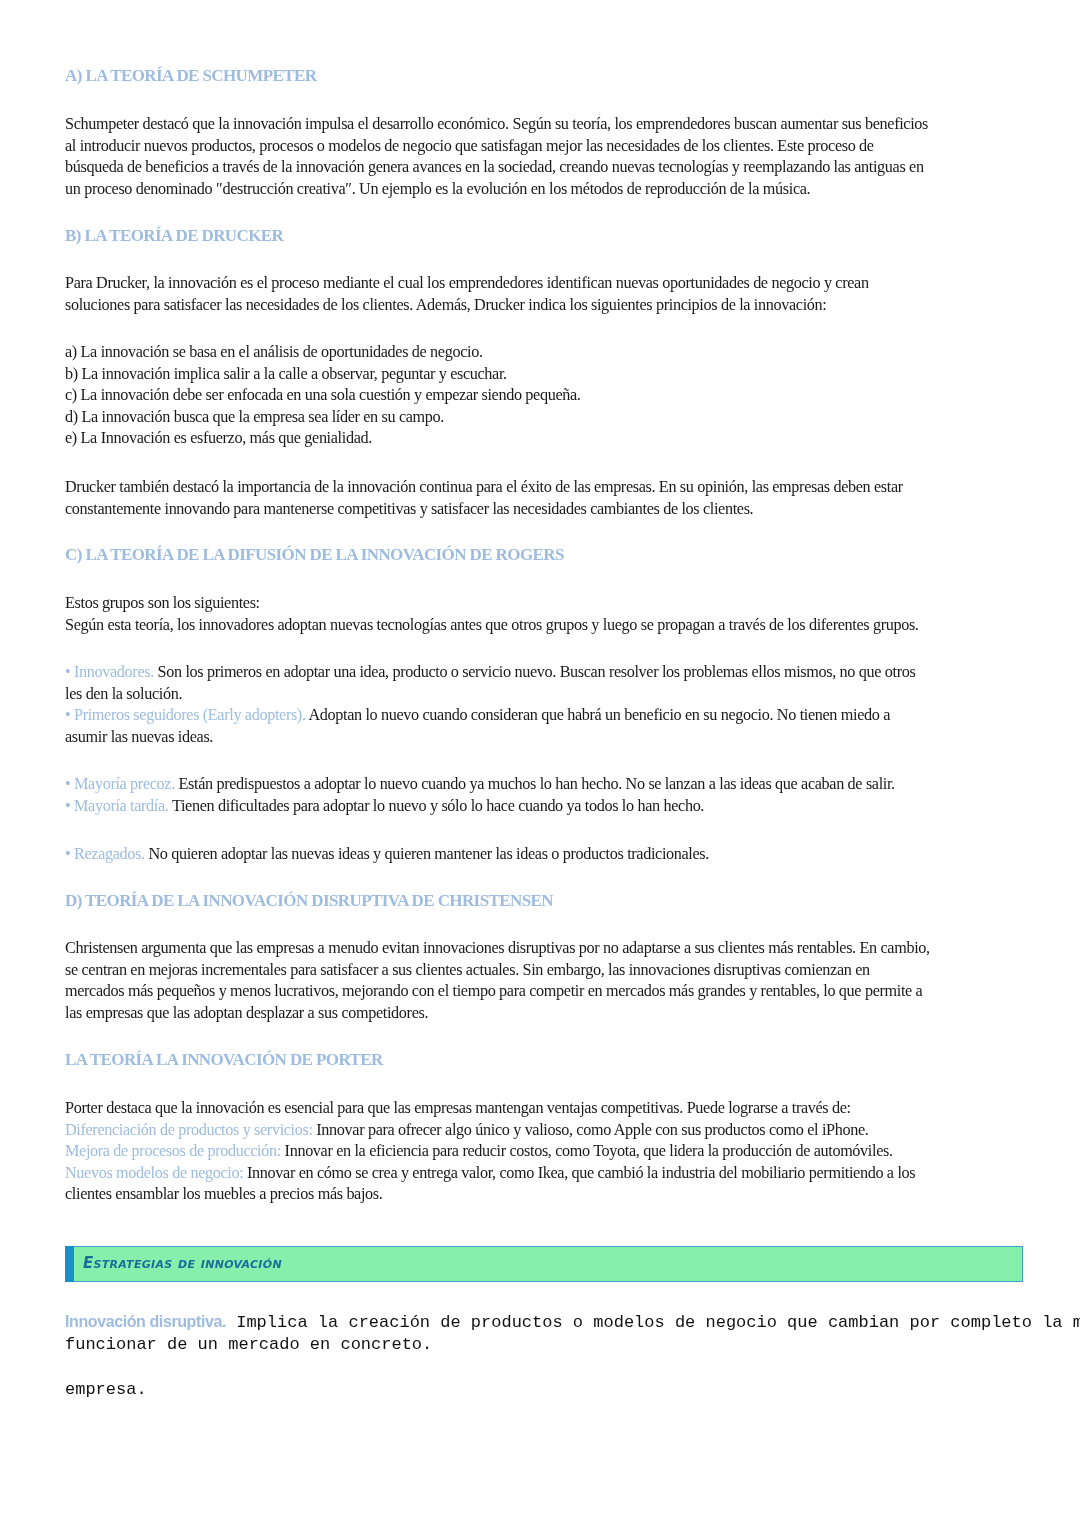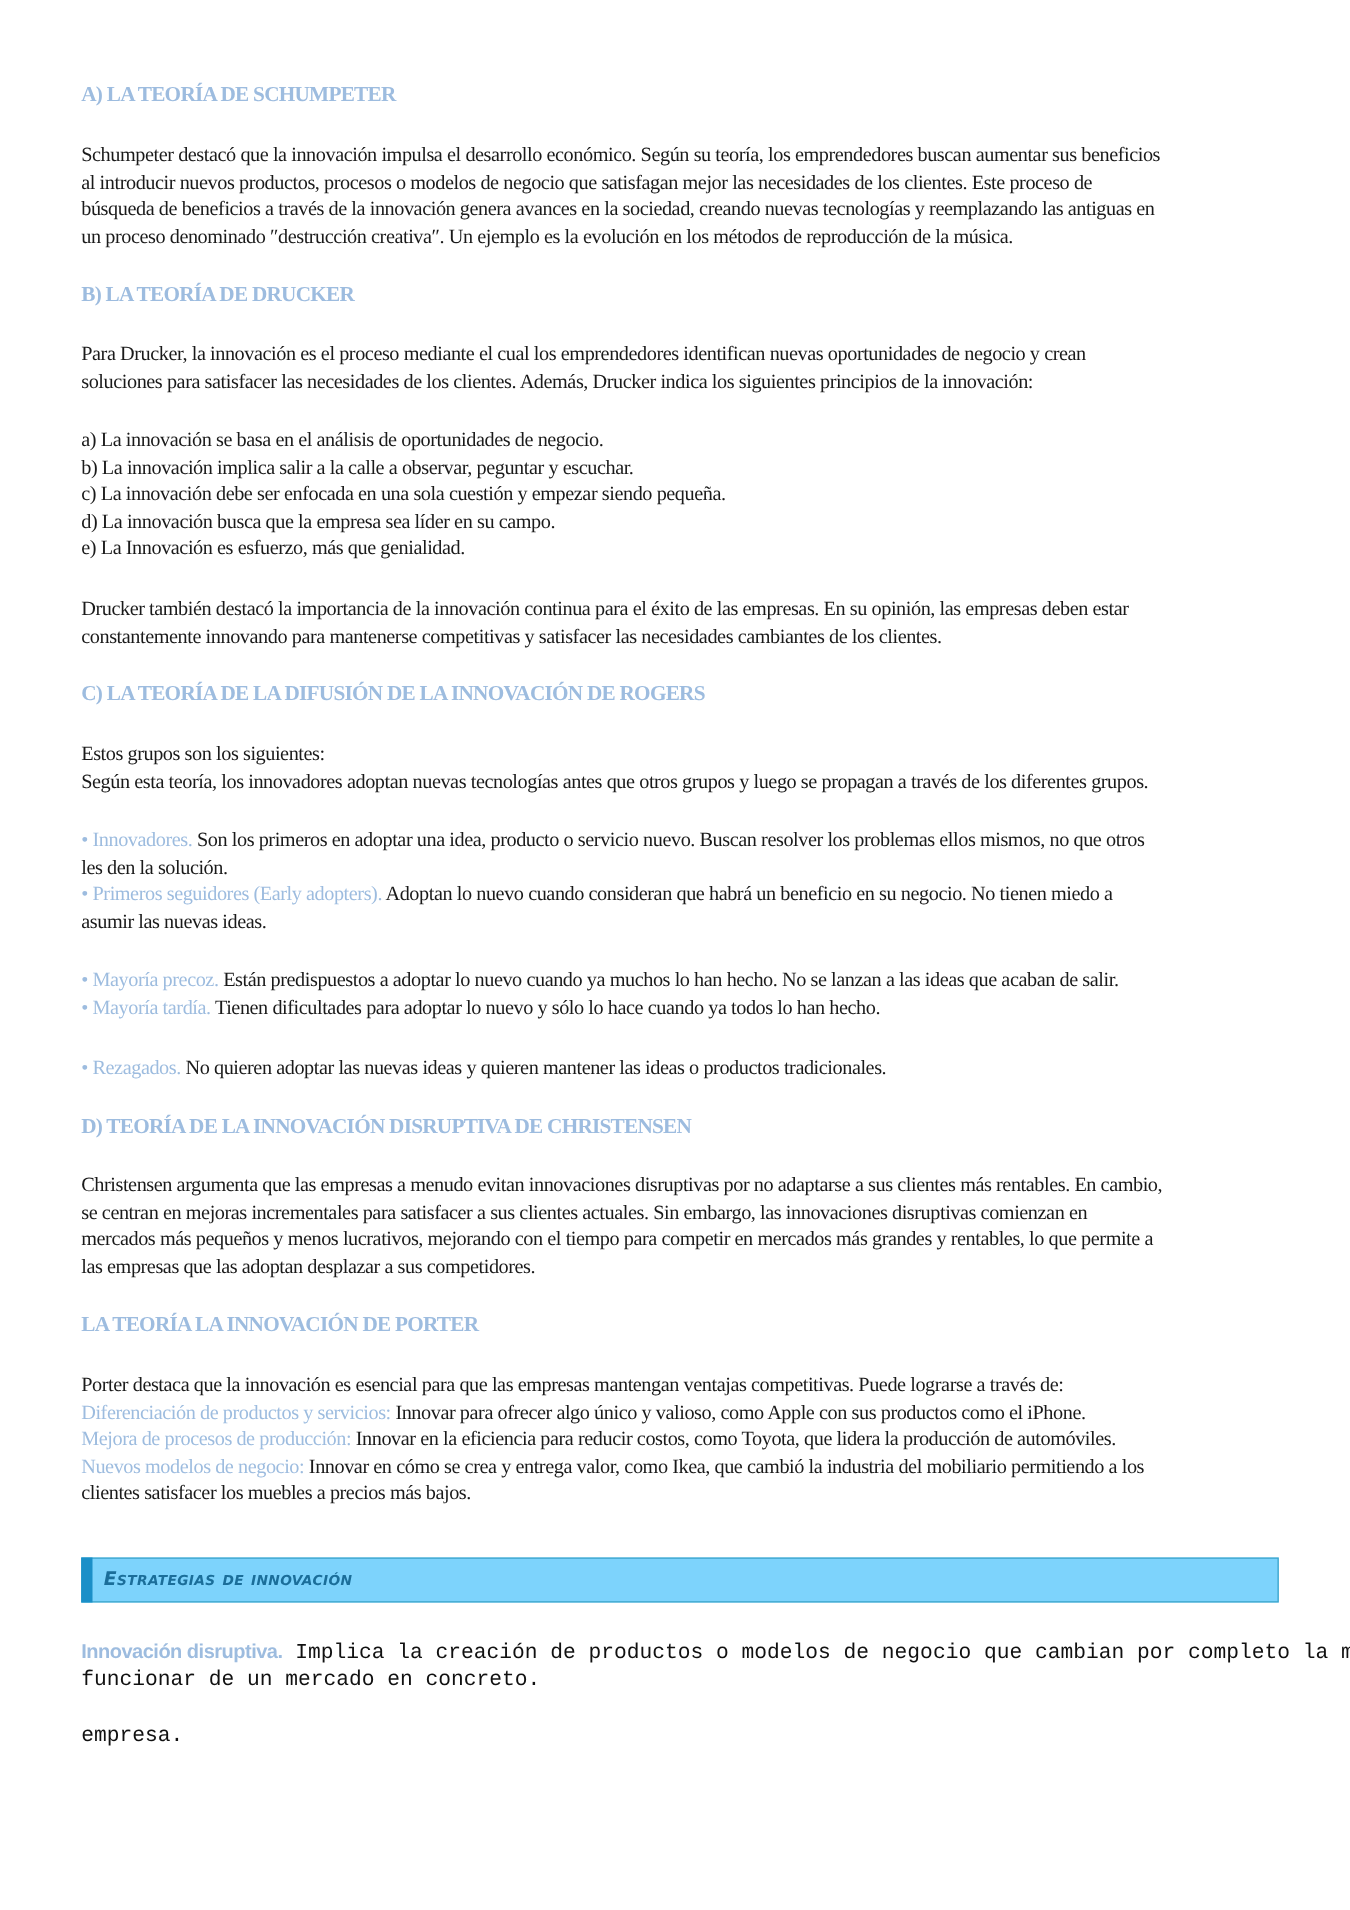--- a/index.html
+++ b/index.html
@@ -5,21 +5,21 @@
   html, body { margin: 0; padding: 0; background: #ffffff; }
   body { width: 1080px; height: 1528px; position: relative; overflow: hidden;
          font-family: "Liberation Serif", "DejaVu Serif", serif; color: #1a1a1a; }
   .page { position: absolute; left: 65px; top: 0; width: 960px; }
   .heading { position: absolute; left: 0; font-family: "Liberation Serif", serif; font-weight: bold;
              font-size: 17px; color: #9dbcdf; letter-spacing: -0.6px; text-transform: uppercase; white-space: nowrap; }
   .para { position: absolute; left: 0; width: 960px; font-size: 16.2px; line-height: 21.6px; letter-spacing: -0.35px; }
   .para .hl { color: #9dbcdf; }
   .line { display: block; white-space: nowrap; }
   .banner { position: absolute; left: 0; top: 1246px; width: 958px; height: 36px; border: 1.5px solid #3aa3c9;
-            box-sizing: border-box; background: #7dd3fc; }
+            box-sizing: border-box; background: #86efac; }
   .banner .bar { position: absolute; left: -1.5px; top: -1.5px; width: 9px; height: 36px; background: #1b8fc8; }
   .banner .title { position: absolute; left: 17px; top: 7px; font-family: "DejaVu Sans", sans-serif; font-weight: bold;
                    font-style: italic; font-size: 15px; color: #1b6e9a; letter-spacing: 0.3px; font-variant: small-caps; }
   .sans { font-family: Liberation Mono, monospace; font-size: 17px; letter-spacing: 0; color: #111; }
   .strat { position: absolute; left: 0; width: 960px; line-height: 22px; }
   .strat .hl { color: #9dbcdf; font-family: Liberation Sans, sans-serif; font-weight: bold; font-size: 16px; letter-spacing: -0.4px; }
 </style>
 </head>
 <body>
 
@@ -76,21 +76,21 @@
     <span class="line">mercados más pequeños y menos lucrativos, mejorando con el tiempo para competir en mercados más grandes y rentables, lo que permite a</span>
     <span class="line">las empresas que las adoptan desplazar a sus competidores.</span>
   </div>
 
   <div class="heading" style="top:1050px">LA TEORÍA LA INNOVACIÓN DE PORTER</div>
   <div class="para" style="top:1098px">
     <span class="line">Porter destaca que la innovación es esencial para que las empresas mantengan ventajas competitivas. Puede lograrse a través de:</span>
     <span class="line"><span class="hl">Diferenciación de productos y servicios:</span><span> Innovar para ofrecer algo único y valioso, como Apple con sus productos como el iPhone.</span></span>
     <span class="line"><span class="hl">Mejora de procesos de producción:</span><span> Innovar en la eficiencia para reducir costos, como Toyota, que lidera la producción de automóviles.</span></span>
     <span class="line"><span class="hl">Nuevos modelos de negocio:</span><span> Innovar en cómo se crea y entrega valor, como Ikea, que cambió la industria del mobiliario permitiendo a los</span></span>
-    <span class="line">clientes satisfacer los muebles a precios más bajos.</span>
+    <span class="line">clientes ensamblar los muebles a precios más bajos.</span>
   </div>
 
   <div class="banner">
     <div class="bar"></div>
     <div class="title">Estrategias de innovación</div>
   </div>
 
   <div class="strat" style="top:1311px">
     <span class="line"><span class="hl">Innovación disruptiva.</span><span class="sans"> Implica la creación de productos o modelos de negocio que cambian por completo la manera de</span></span>
     <span class="line sans">funcionar de un mercado en concreto.</span>

